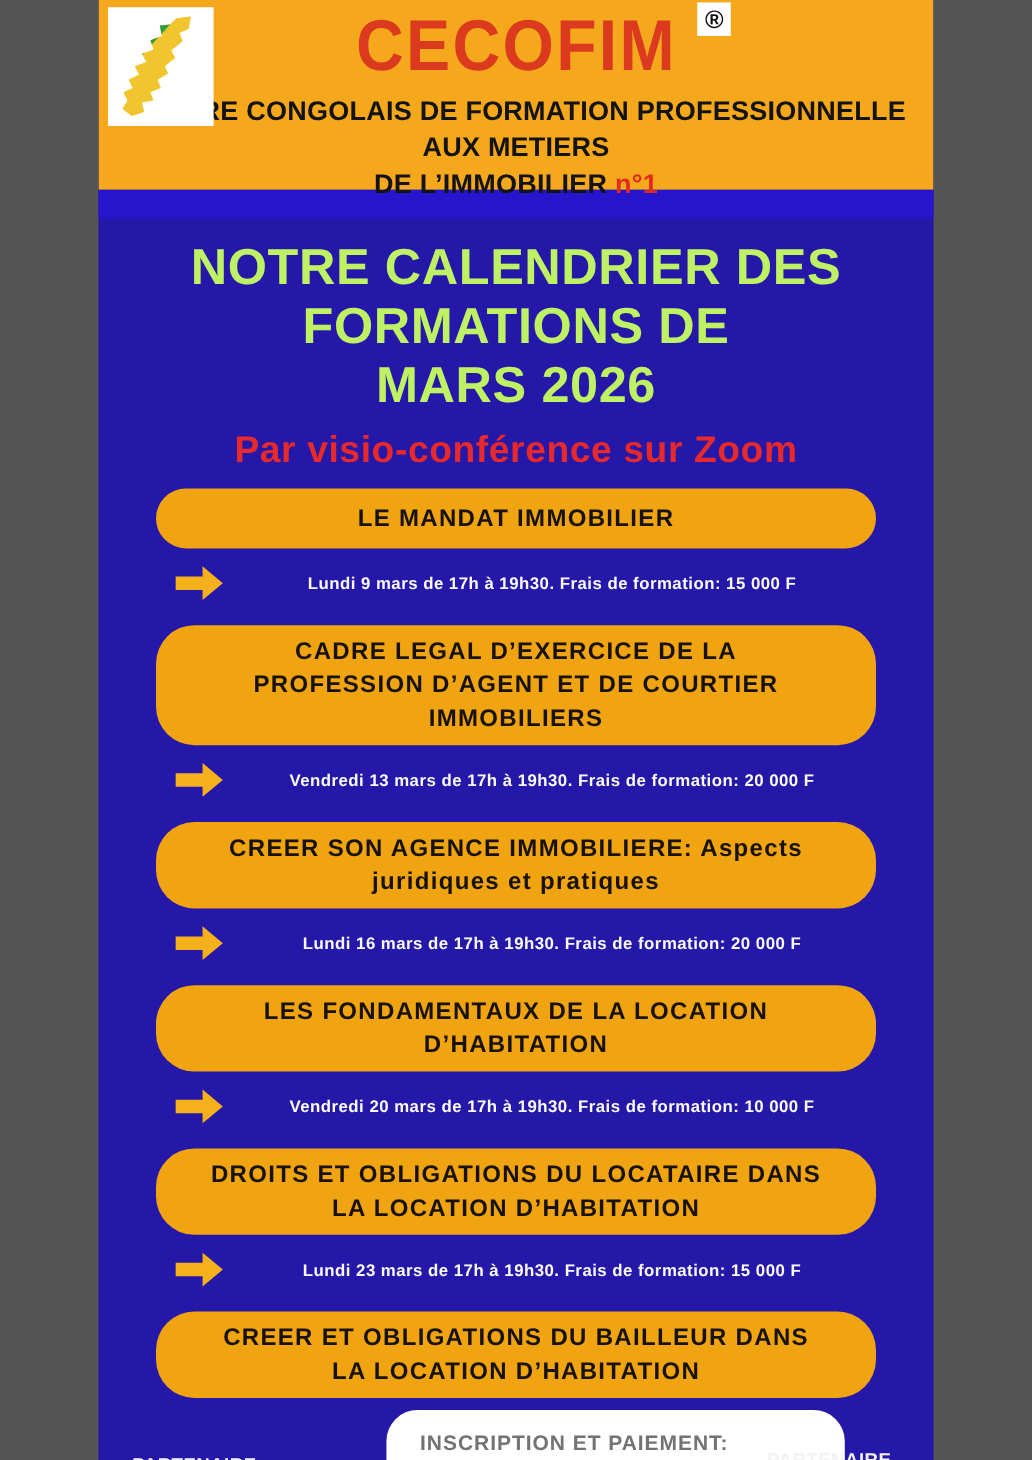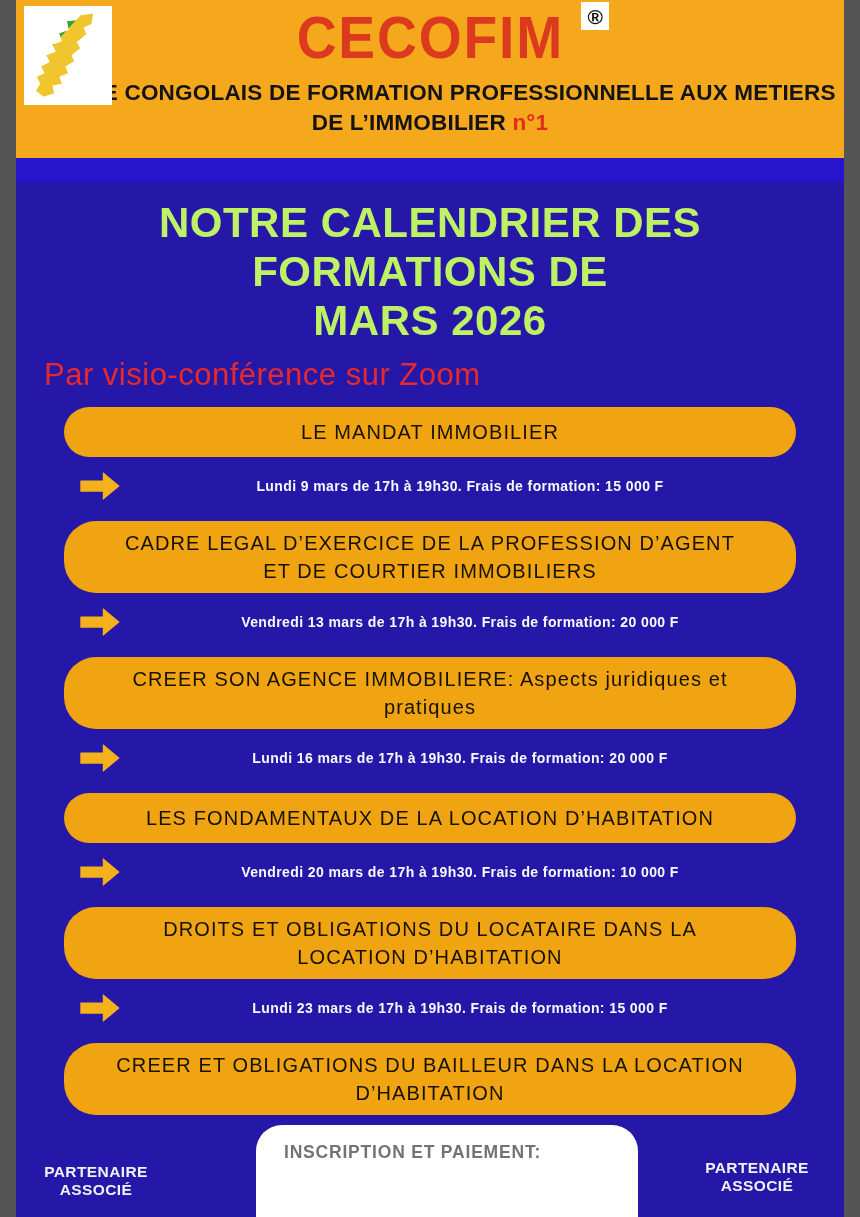--- a/index.html
+++ b/index.html
@@ -1,18 +1,18 @@
 <!DOCTYPE html>
 <html><head>
 <meta charset="utf-8">
 <style>
   * { margin:0; padding:0; box-sizing:border-box; }
   body { background:#555; font-family:"Liberation Sans", sans-serif; }
   .page{
-    position:relative; width:828px; height:1217px; margin:0 auto;
+    position:relative; width:696px; height:1217px; margin:0 auto;
     background:#2518A8; overflow:hidden;
     font-family:"Liberation Sans", sans-serif;
   }
   
   .header{ position:relative; height:158px; background:#F5A81C; }
   .logo-box{
     position:absolute; left:8px; top:6px; width:88px; height:99px;
     background:#fff; display:flex; align-items:center; justify-content:center;
   }
   .logo-box svg{ width:78px; height:90px; }
@@ -30,29 +30,29 @@
   .subtitle{ text-align:center; color:#131313; font-weight:bold;
     font-size:22.5px; line-height:1.35; letter-spacing:0.2px;}
   .subtitle .rank{ color:#E02B1D;margin-top:12px; }
   .divider-strip{ height:24px; background:#2715CE; }
   
   .main-title{
     padding-top:16px; text-align:center; color:#bef264;
     font-size:42px; font-weight:bold; line-height:1.17; letter-spacing:0.5px;
   }
   .zoom-sub{
-    text-align:left; color:#E8292B; font-size:31px; font-weight:normal;
-    margin-top:12px; margin-bottom:14px; letter-spacing:0.5px;padding-left:28px;
+    text-align:center; color:#E8292B; font-size:31px; font-weight:bold;
+    margin-top:12px; margin-bottom:14px; letter-spacing:0.5px;
   }
   
   .pill{
     margin:10px 48px 4px; background:#F0A411; border-radius:32px;
     min-height:50px; display:flex; align-items:center; justify-content:center;
     padding:8px 44px; text-align:center;
-    color:#171205; font-size:20px; font-weight:normal; letter-spacing:1.1px; line-height:1.4;
+    color:#171205; font-size:20px; font-weight:bold; letter-spacing:1.1px; line-height:1.4;
   }
   .schedule-row{
     position:relative; height:50px; display:flex; align-items:center; justify-content:center;
   }
   .schedule-row .arrow{ position:absolute; left:64px; top:10px; }
   .schedule-text{
     color:#FAFAFA; font-size:14px; font-weight:bold; letter-spacing:0.4px;
     padding-left:60px;
   }
   

